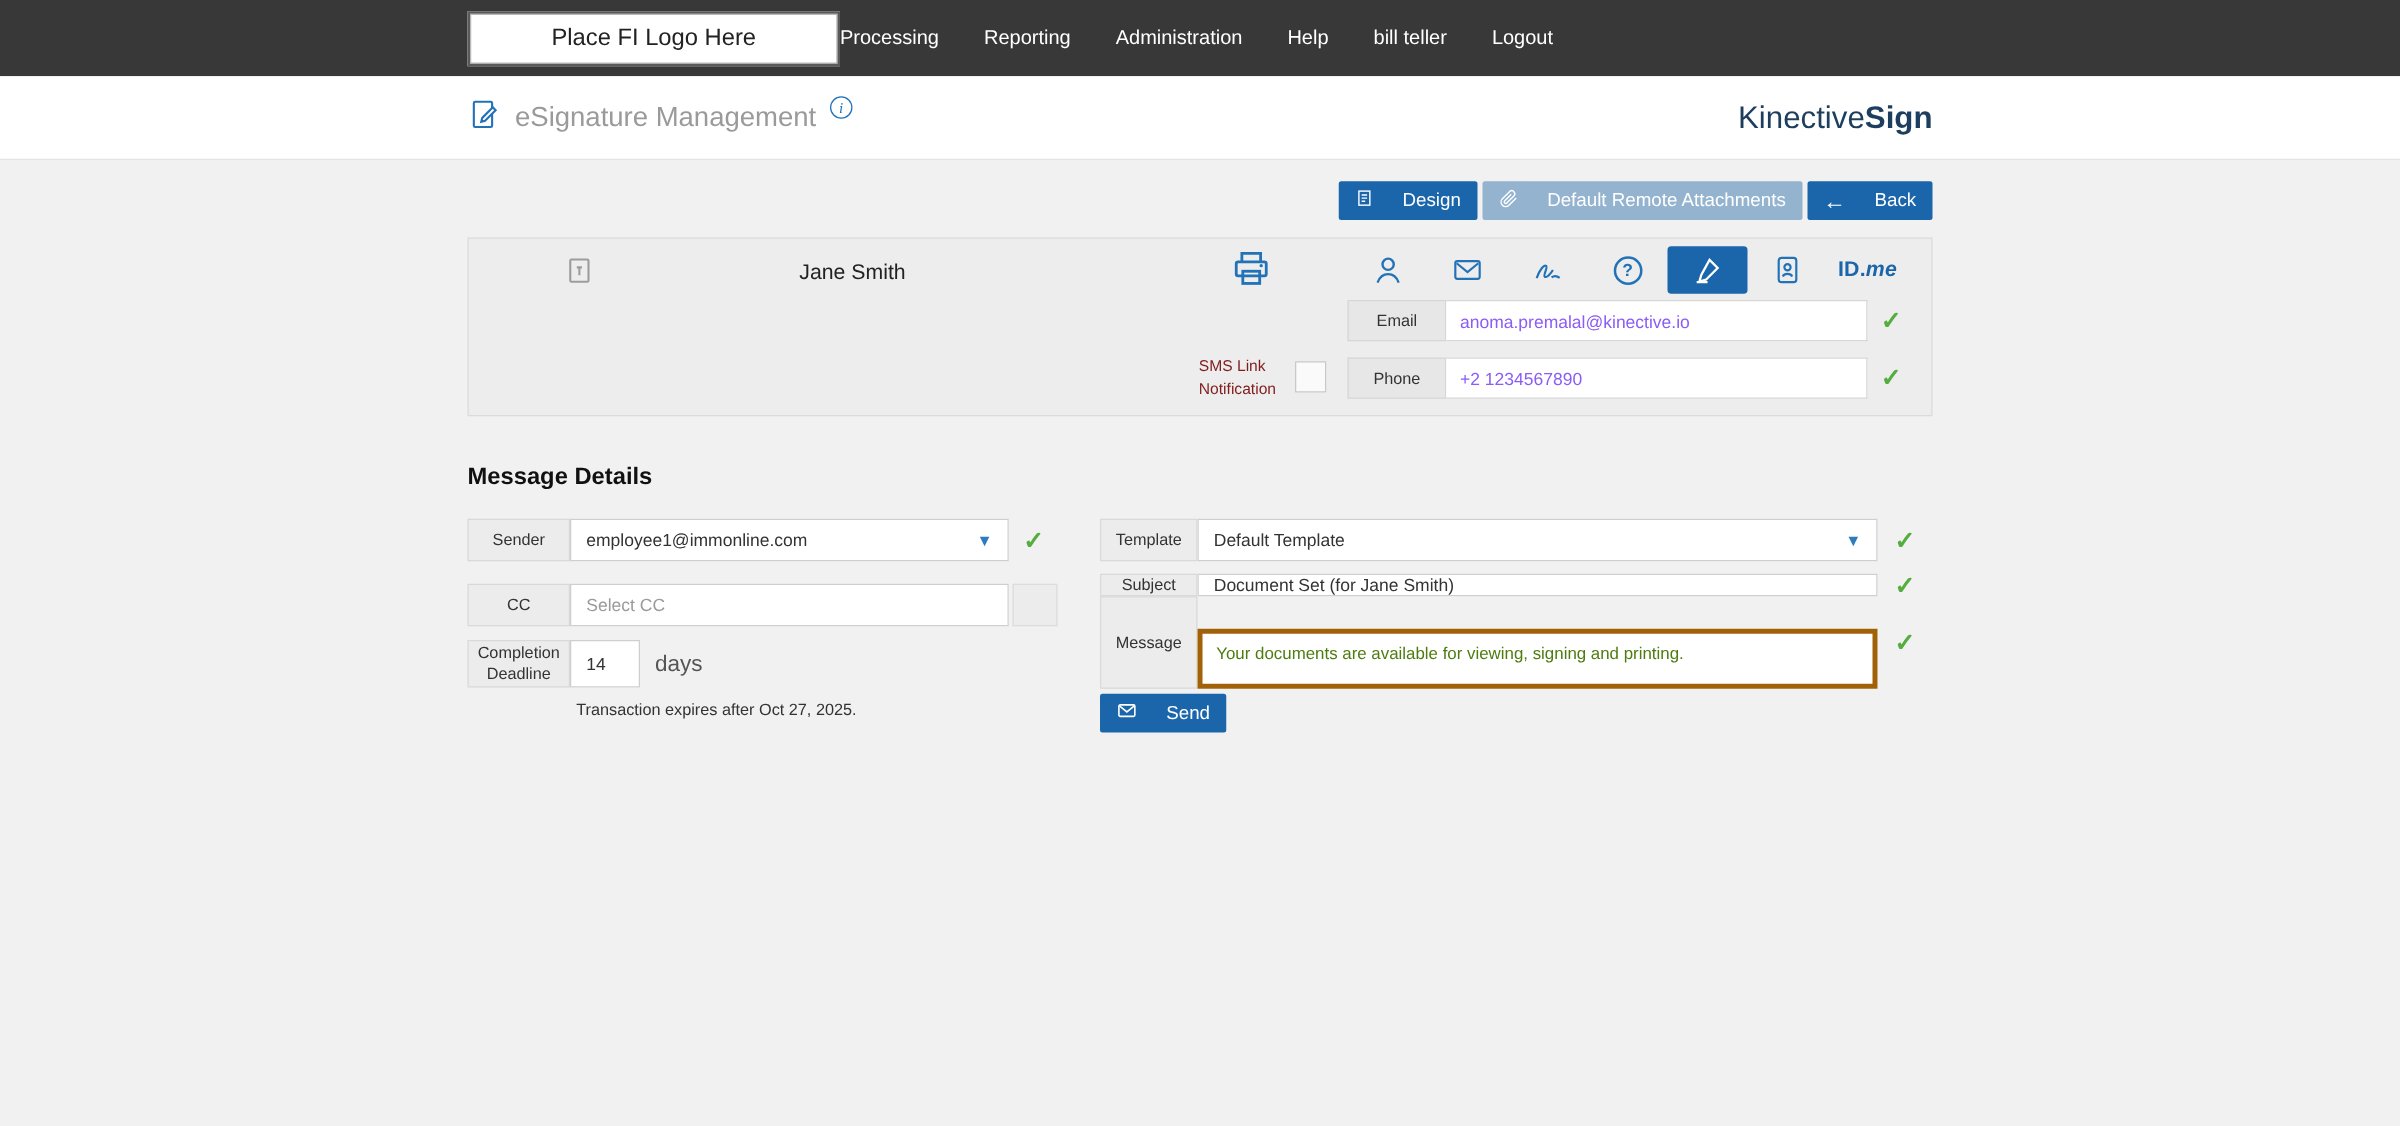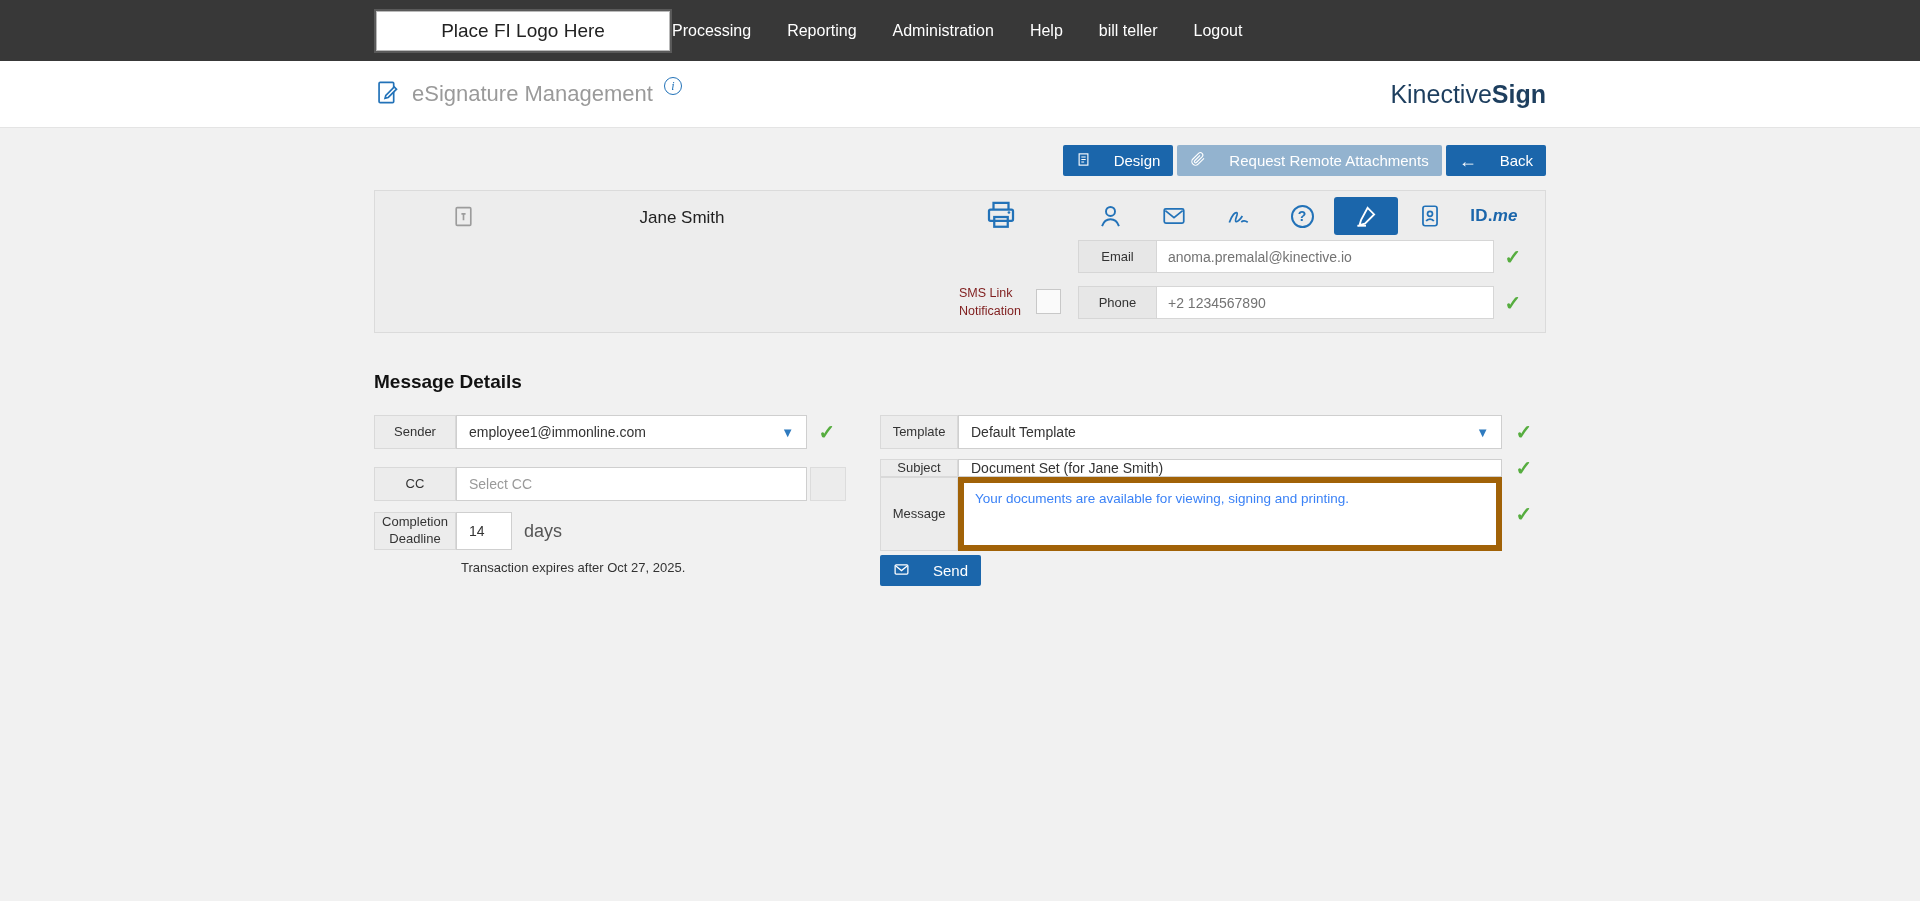--- a/index.html
+++ b/index.html
@@ -70,21 +70,21 @@
   .io-row { position:absolute; left:703px; display:flex; height:33px; }
   .io-row.email { top:49px; }
   .io-row.phone { top:95px; }
   .io-label {
     width:79px; background:#e7e7e7; border:1px solid #d6d6d6;
     display:flex; align-items:center; justify-content:center;
     font-size:13px; color:#333;
   }
   .io-input {
     width:337px; border:1px solid #d6d6d6; border-left:none; padding:0 11px;
-    font-size:14px; color:#737373; background:#fff; font-family:inherit; outline:none;
+    font-size:14px; color:#8b5cf6; background:#fff; font-family:inherit; outline:none;
   }
   .check { width:38px; display:flex; align-items:center; justify-content:center; color:#56ad3f; font-size:20px; font-weight:700; }
 
   .sms-label { position:absolute; left:584px; top:93px; width:72px; font-size:12.5px; color:#7f1d1d; line-height:1.45; }
   .sms-checkbox { position:absolute; left:661px; top:98px; width:25px; height:25px; background:#fafafa; border:1px solid #c8c8c8; cursor:pointer; }
 
   
   .section-heading { font-size:19px; font-weight:700; color:#111; margin:38px 0 22px; }
   .columns { display:flex; align-items:flex-start; }
   .col-left { width:473px; margin-right:33px; }
@@ -119,22 +119,22 @@
   .deadline-input { width:56px; }
   .days { align-self:center; margin-left:12px; font-size:18px; color:#555; }
   .expiry-note { margin:10px 0 0 87px; font-size:13px; color:#333; }
 
   .row-template { height:34px; margin-bottom:10px; }
   .row-subject { height:18px; margin-bottom:0; }
   .row-message { height:74px; }
   .col-right .select-box { flex:1; width:auto; }
   .col-right .text-input { flex:1; }
   .msg-area {
-    flex:1; border:6px solid #a16207; resize:none; font-family:inherit;
-    font-size:13.5px; color:#3b82f6; padding:8px 11px; outline:none; background:#fff;
+    flex:1; border:4px solid #a16207; resize:none; font-family:inherit;
+    font-size:13.5px; color:#4d7c0f; padding:8px 11px; outline:none; background:#fff;margin-top:26px;
   }
   .col-right .check-cell { width:44px; }
   .send-row { display:flex; margin-top:4px; }
 </style>
 </head>
 <body>
 
 <div class="topbar">
   <div class="container topbar-inner">
     <div class="logo-box">
@@ -181,21 +181,21 @@
           </svg>
         </span>
         <span>Design</span>
       </button>
       <button class="btn btn-muted">
         <span>
           <svg viewBox="0 0 24 24" width="16" height="16" fill="none" stroke="#fff" stroke-width="1.7">
             <path d="M21 11l-8.8 8.8a5.5 5.5 0 0 1-7.8-7.8l8.8-8.8a3.7 3.7 0 0 1 5.2 5.2l-8.8 8.8a1.85 1.85 0 0 1-2.6-2.6L15 6.6"></path>
           </svg>
         </span>
-        <span>Request Remote Attachments</span>
+        <span>Default Remote Attachments</span>
       </button>
       <button class="btn btn-primary">
         <span class="back-arrow">←</span>
         <span>Back</span>
       </button>
     </div>
 
     <section class="recipient-panel">
       <span class="ph-img">
         <svg viewBox="0 0 24 24" width="25" height="25" fill="none" stroke="#9c9c9c" stroke-width="1.6">

